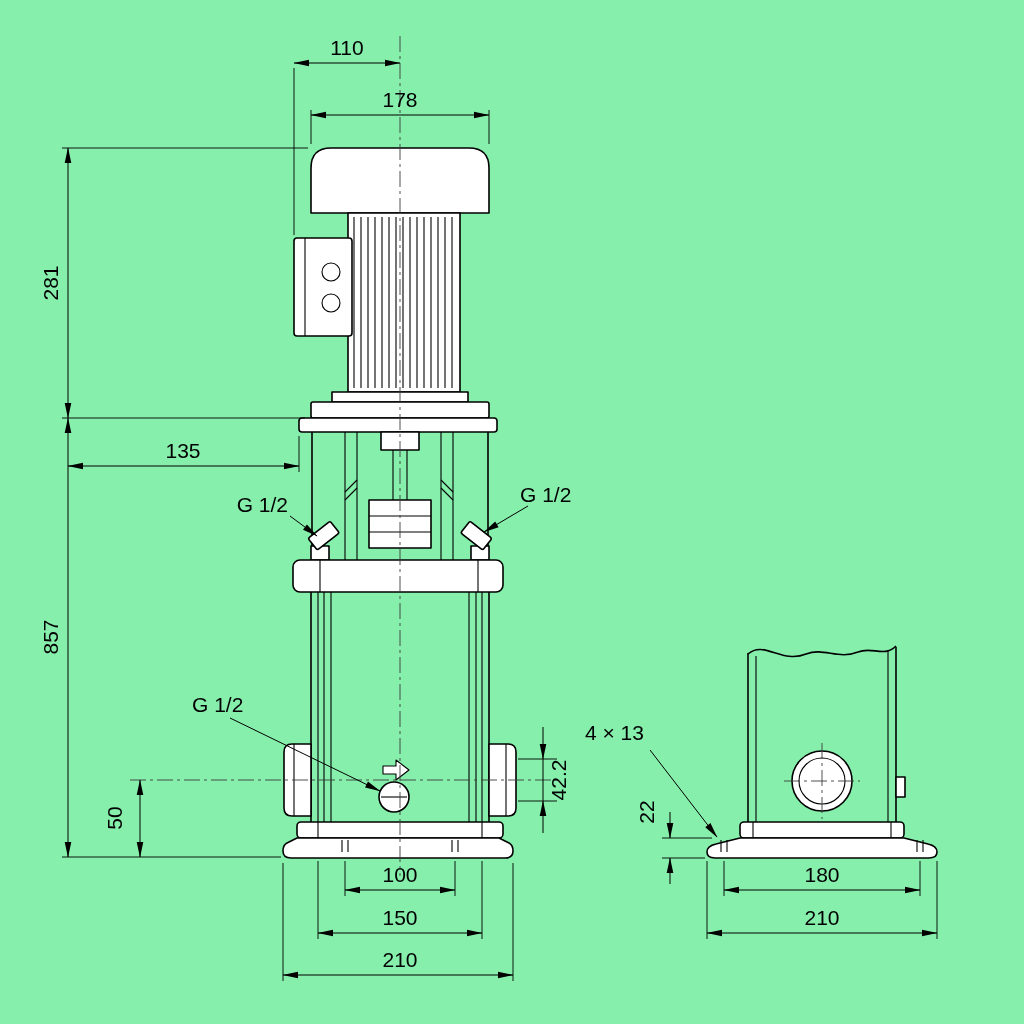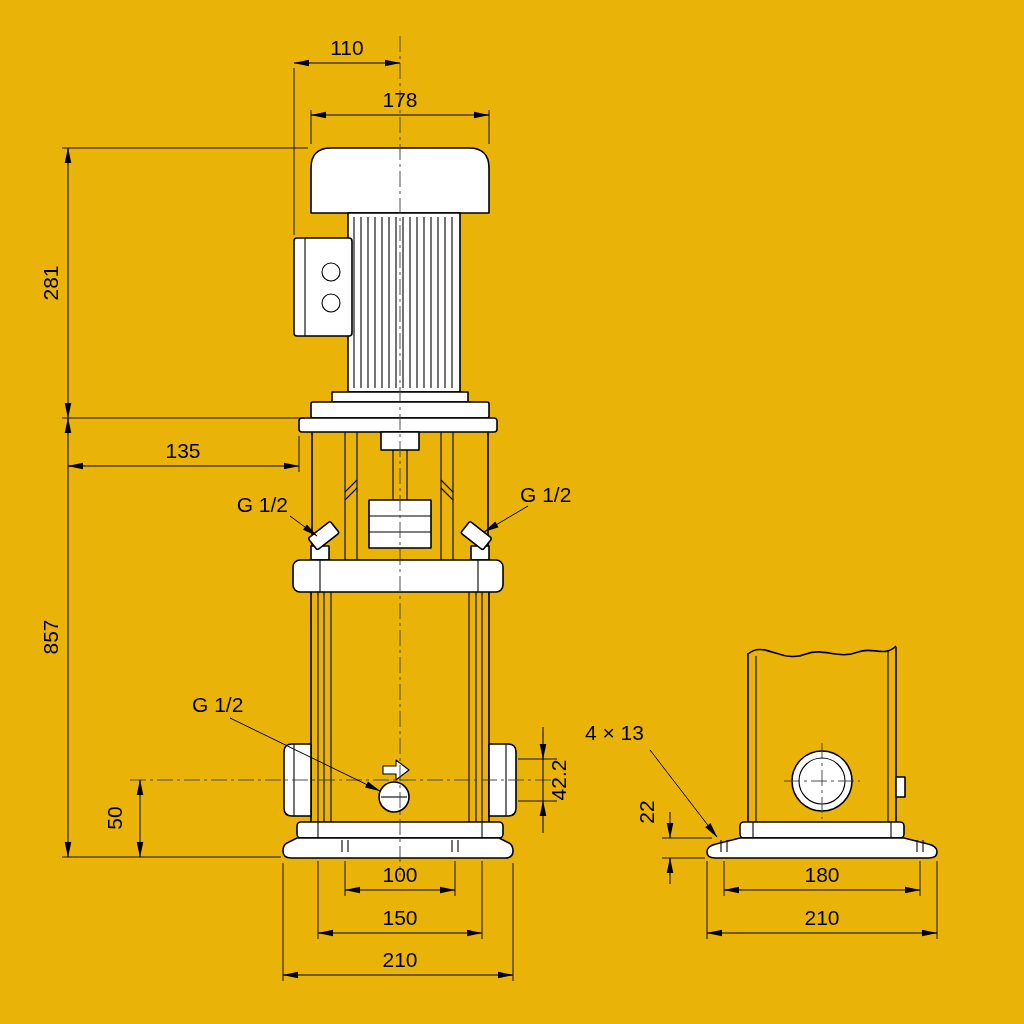--- a/index.html
+++ b/index.html
@@ -1,16 +1,16 @@
 <!DOCTYPE html>
 <html><head>
 <meta charset="utf-8">
 <style>
   html,body{margin:0;padding:0;background:#ffffff;}
-  .stage{width:1024px;height:1024px;background:#eab308;position:relative;font-family:"Liberation Sans",sans-serif;}
+  .stage{width:1024px;height:1024px;background:#86efac;position:relative;font-family:"Liberation Sans",sans-serif;}
   .part  { fill:none;  stroke:#000; stroke-width:1.6; stroke-linejoin:round; }
   .partw { fill:#fff;  stroke:#000; stroke-width:1.6; stroke-linejoin:round; }
   .thin  { fill:none;  stroke:#000; stroke-width:1.1; stroke-linejoin:round; }
   .thinw { fill:#fff;  stroke:#000; stroke-width:1.1; stroke-linejoin:round; }
   .dim   { stroke:#000; stroke-width:1; fill:none; }
   .ext   { stroke:#000; stroke-width:0.9; fill:none; }
   .cl    { stroke:#3c3c3c; stroke-width:0.9; fill:none; stroke-dasharray:16 4 3 4; }
   .t     { font-family:"Liberation Sans",sans-serif; font-size:21px; fill:#000; }
 </style>
 </head>

